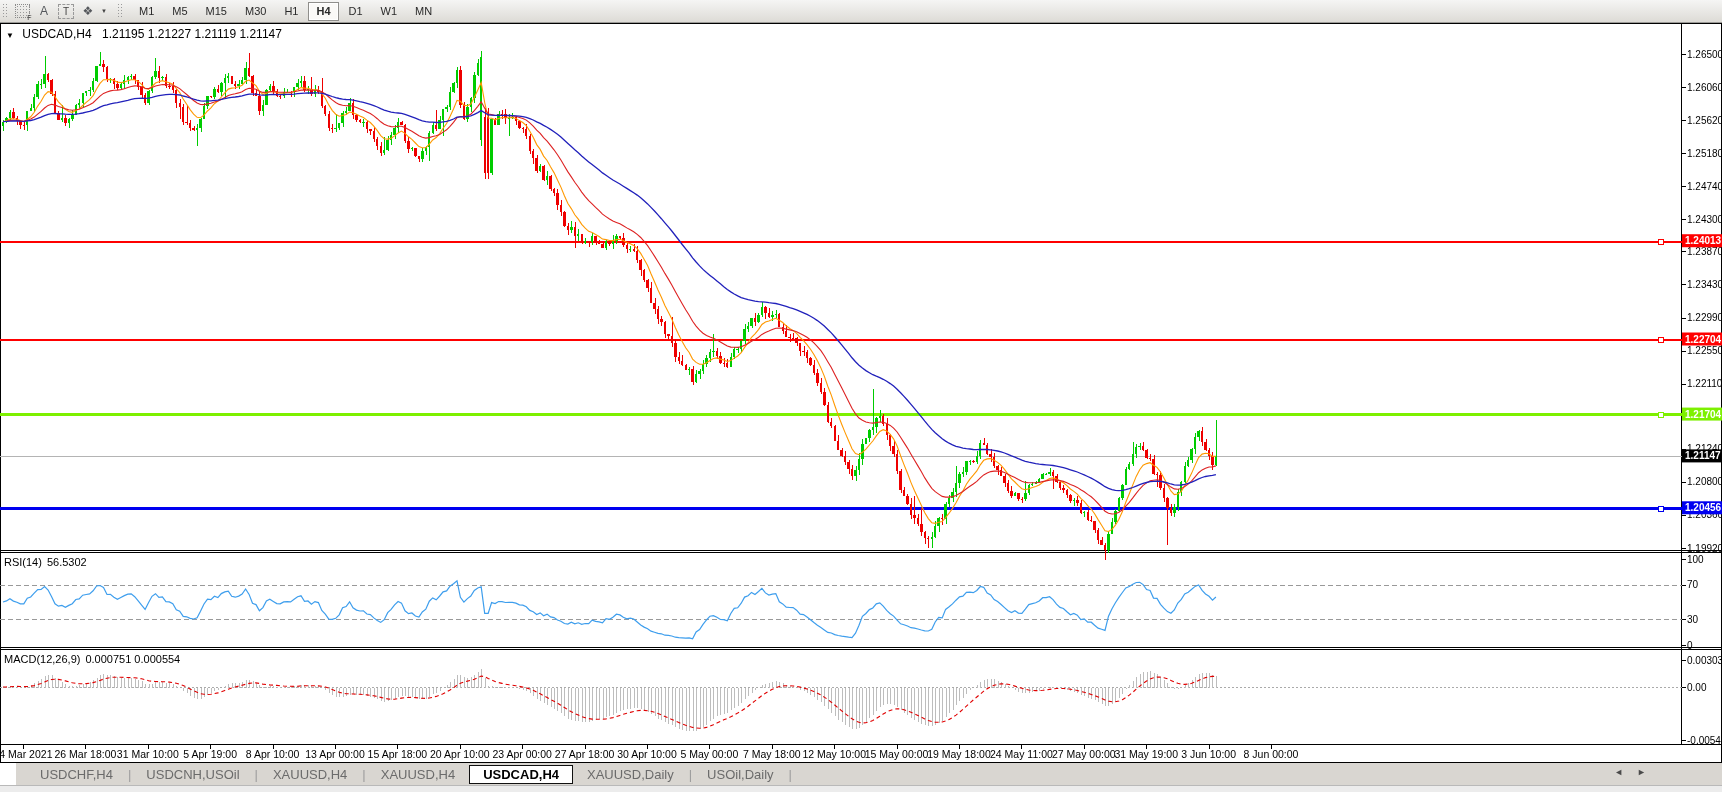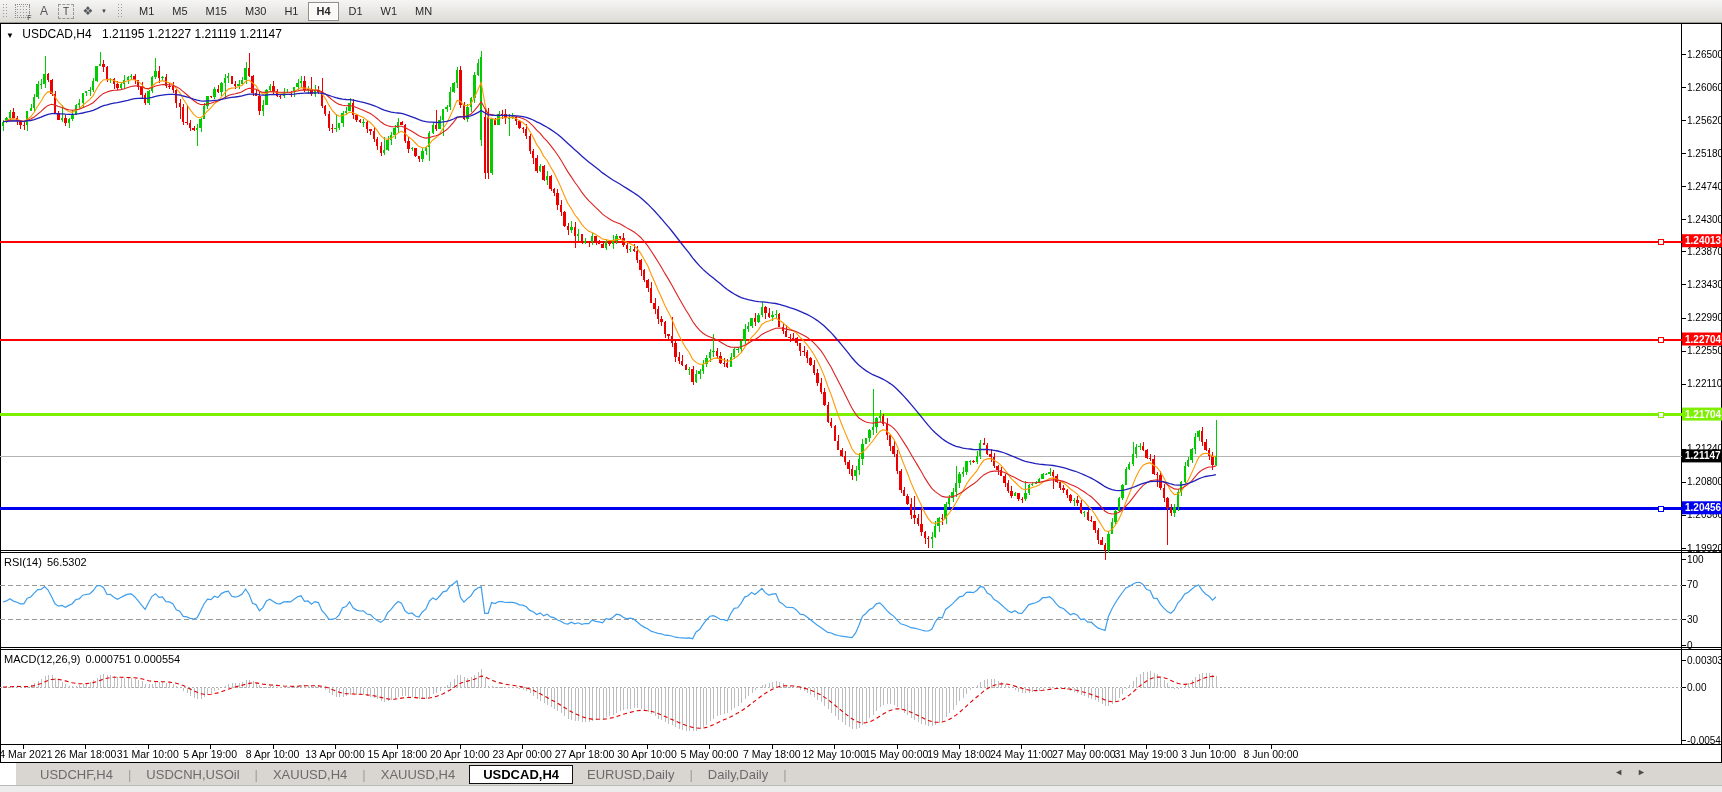--- a/index.html
+++ b/index.html
@@ -1291,23 +1291,23 @@
     <div style="width:10px"></div>
     <div id="tabs" style="display:flex;align-items:center;">
         <div class="tab">USDCHF,H4</div>
         <span class="tabsep">|</span>
         <div class="tab">USDCNH,USOil</div>
         <span class="tabsep">|</span>
         <div class="tab">XAUUSD,H4</div>
         <span class="tabsep">|</span>
         <div class="tab">XAUUSD,H4</div>
         <div class="tab active">USDCAD,H4</div>
-        <div class="tab">EURUSD,Daily</div>
+        <div class="tab">XAUUSD,Daily</div>
         <span class="tabsep">|</span>
-        <div class="tab">Daily,Daily</div>
+        <div class="tab">USOil,Daily</div>
         <span class="tabsep">|</span>
       </div>
     <div class="tabnav">
       <span>◄</span>
       <span>►</span>
     </div>
   </div>
   <div class="statusbar"></div>
 </div>
 

